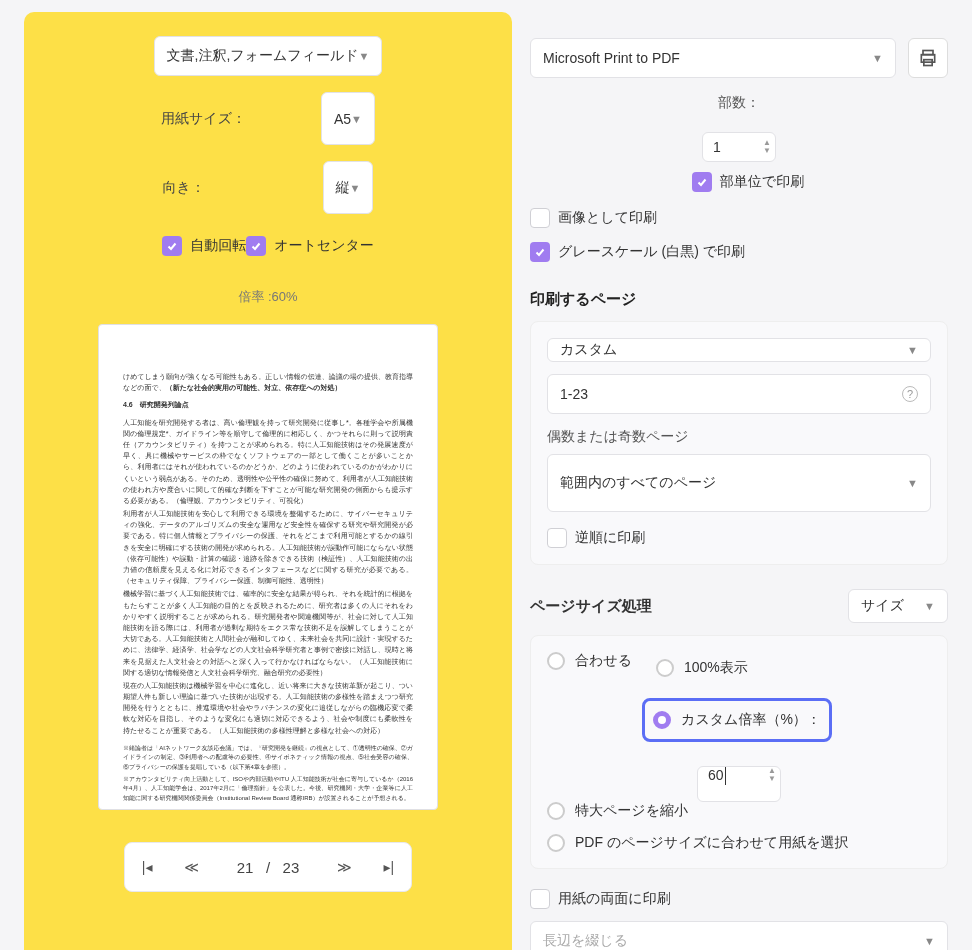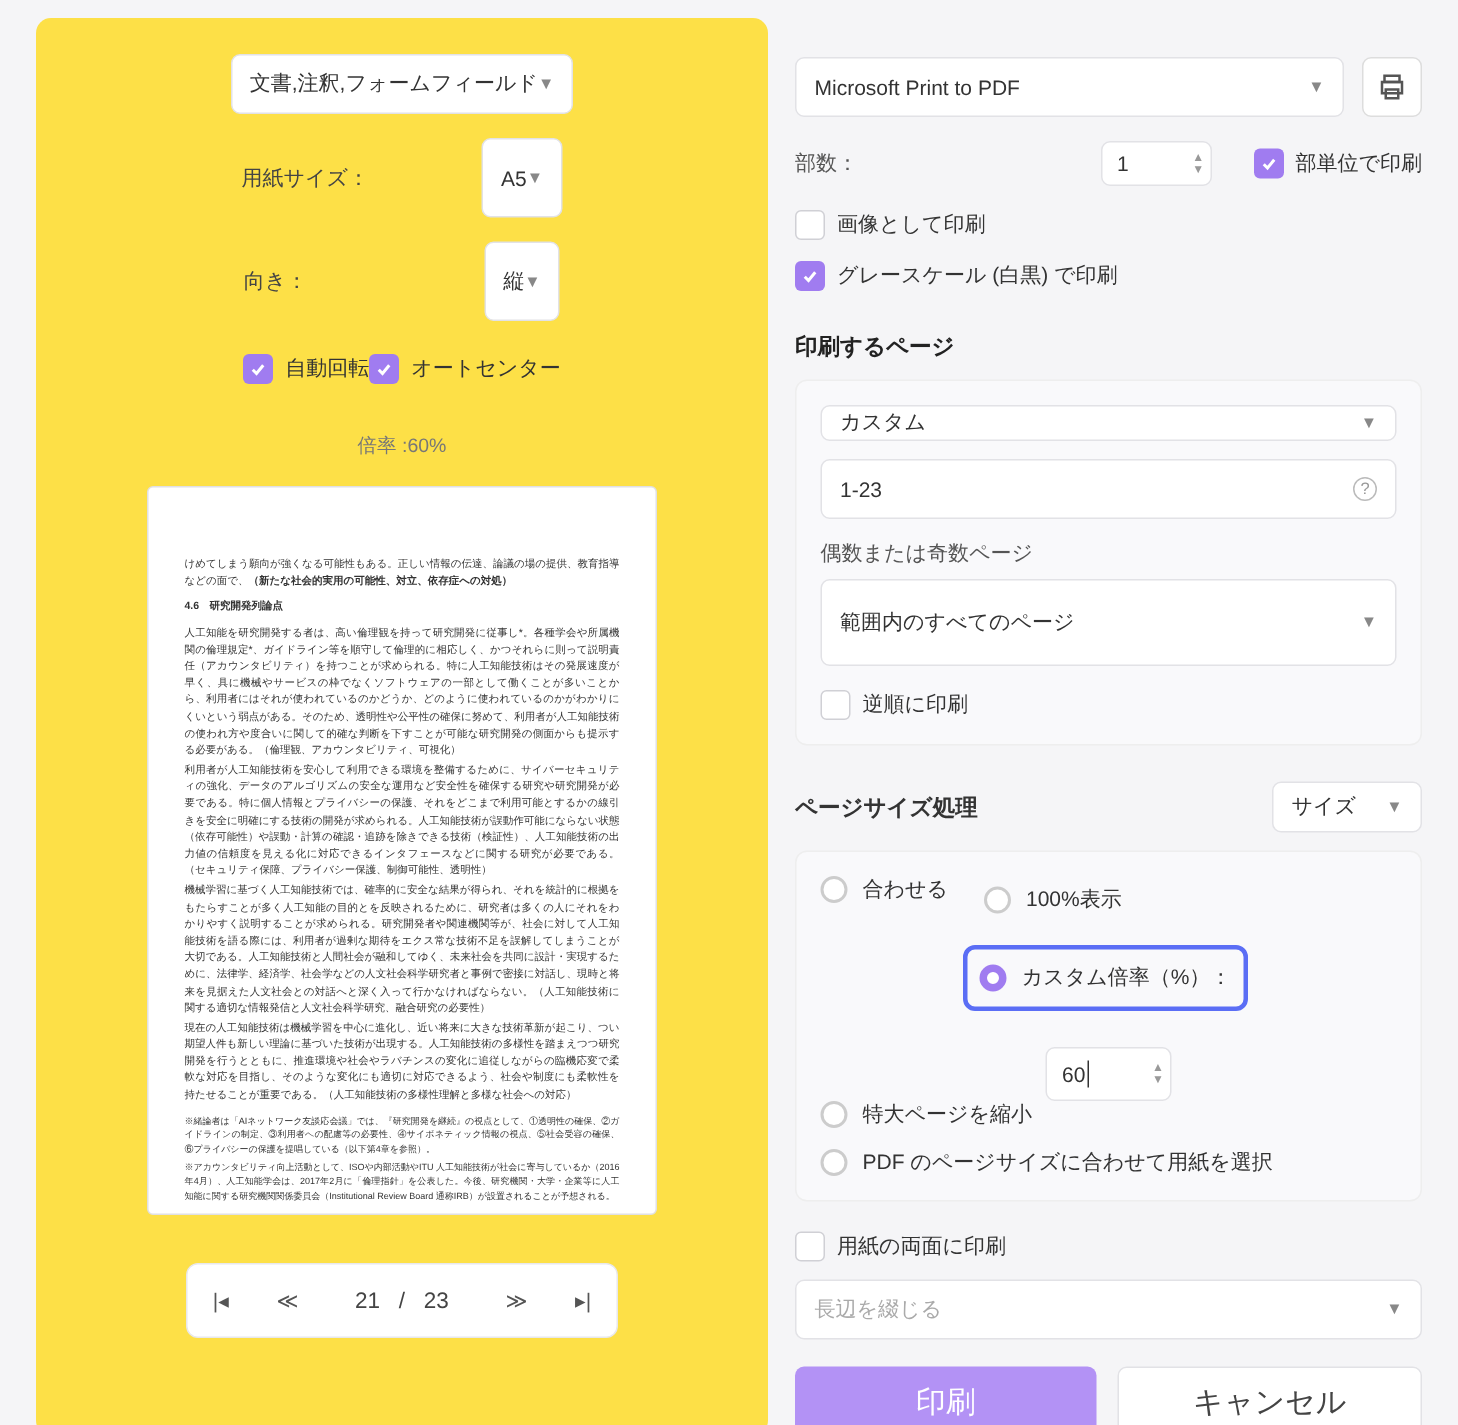--- a/index.html
+++ b/index.html
@@ -88,21 +88,21 @@
 .pager .pg { color: #444; font-size: 15px; min-width: 90px; text-align: center; }
 
 .top-row { display: flex; gap: 12px; align-items: center; }
 .top-row .select { flex: 1; }
 .print-icon-btn {
   width: 40px; height: 40px; border: 1px solid #ddd; border-radius: 6px;
   background: #fff; display: flex; align-items: center; justify-content: center; cursor: pointer;
 }
 .print-icon-btn svg { width: 20px; height: 20px; color: #555; }
 
-.rrow { display: flex; align-items: center; margin-top: 16px; gap: 10px; }
+.rrow { display: flex; align-items: center; margin-top: 16px; gap: 10px; flex-direction: column; }
 .rrow .lbl { color: #555; }
 
 .spinner {
   display: flex; align-items: center; background: #fff;
   border: 1px solid #e2e2e6; border-radius: 6px; height: 30px; width: 74px;
   padding: 0 4px 0 10px;
 }
 .spinner span { flex:1; }
 .spinner .arrows { display:flex; flex-direction:column; font-size:8px; color:#999; line-height:1; cursor:pointer; }
 
@@ -133,21 +133,21 @@
   border: 3px solid #5b6ef5;
   border-radius: 8px;
   padding: 10px 8px;
   margin: 0 0 14px -4px;
   display: flex;
   align-items: center;
   justify-content: space-between;
 }
 .scale-input {
   background:#fff; border:1px solid #e2e2e6; border-radius:6px; height:36px;
-  width:84px; display:flex; align-items:center; padding:0 4px 0 10px;
+  width:84px; display:flex; padding:0 4px 0 10px;
 }
 .scale-input .cursor { border-right:1px solid #333; height:18px; margin-left:1px; }
 
 .btn-row { display:flex; gap:14px; margin-top:18px; }
 .btn {
   flex:1; height:46px; border-radius:6px; display:flex; align-items:center; justify-content:center;
   cursor:pointer; font-size:20px;
 }
 .btn.primary { background:#b392f5; color:#fff; }
 .btn.secondary { background:#fff; border:1px solid #e2e2e6; color:#444; }

